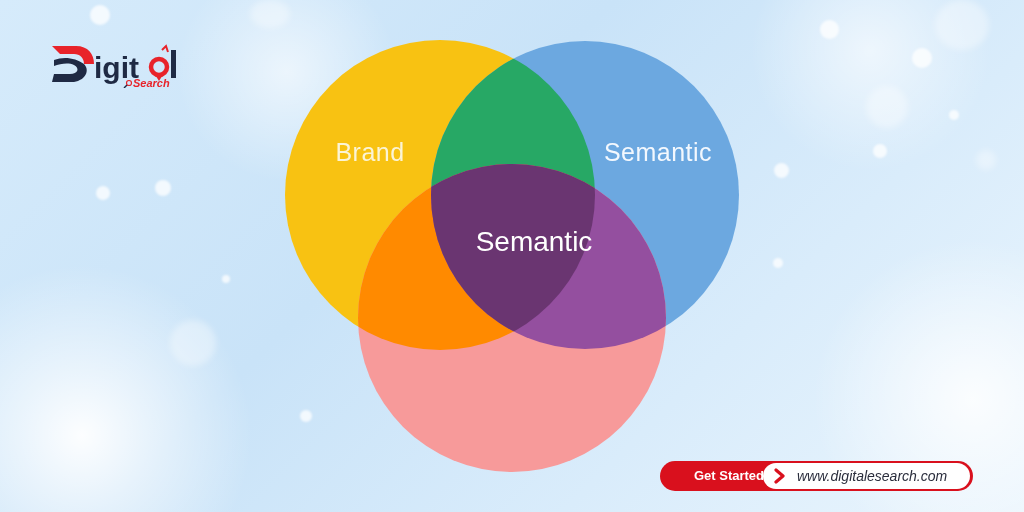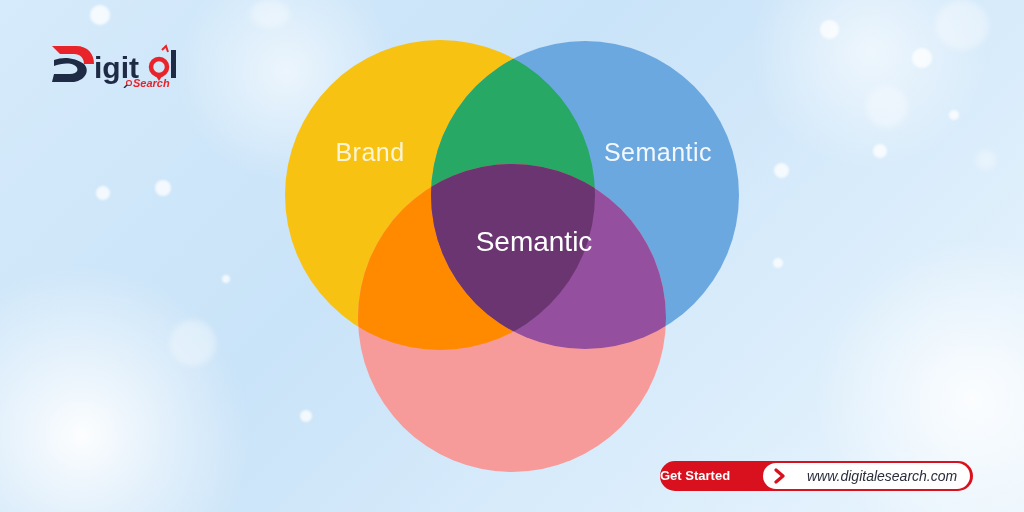--- a/index.html
+++ b/index.html
@@ -30,26 +30,26 @@
   .venn-label.technical { color: #fdeeee; }
   .venn-center {
     position: absolute; left: 534px; top: 242px; transform: translate(-50%, -50%);
     color: #ffffff; font-size: 28px; line-height: 34px; text-align: center;
   }
 
   
   .cta { position: absolute; left: 660px; top: 461px; width: 313px; height: 30px;
     background: #d9101d; border-radius: 16px; }
   .cta-btn { position: absolute; left: 0; top: 0; width: 104px; height: 30px;
-    color: #fff; font-weight: bold; font-size: 13px; line-height: 30px; text-align: left;
+    color: #fff; font-weight: bold; font-size: 13px; line-height: 30px; text-align: right;
     cursor: pointer; }
   .cta-url { position: absolute; left: 103px; top: 2px; width: 207px; height: 26px;
     background: #fff; border-radius: 14px; display: flex; align-items: center; }
   .cta-url .chev { width: 22px; height: 22px; margin-left: 6px; display:flex; align-items:center; justify-content:center; }
-  .cta-url span.url { font-style: italic; font-size: 14px; color: #2a2d3c; margin-left: 16px; }
+  .cta-url span.url { font-style: italic; font-size: 14px; color: #2a2d3c; margin-left: 6px; }
 </style>
 </head>
 <body>
 
 <div>
   <div class="bokeh" style="left:96px;top:186px;width:14px;height:14px;"></div>
   <div class="bokeh" style="left:90px;top:5px;width:20px;height:20px;"></div>
   <div class="bokeh soft" style="left:170px;top:320px;width:46px;height:46px;"></div>
   <div class="bokeh" style="left:155px;top:180px;width:16px;height:16px;"></div>
   <div class="bokeh" style="left:222px;top:275px;width:8px;height:8px;"></div>

